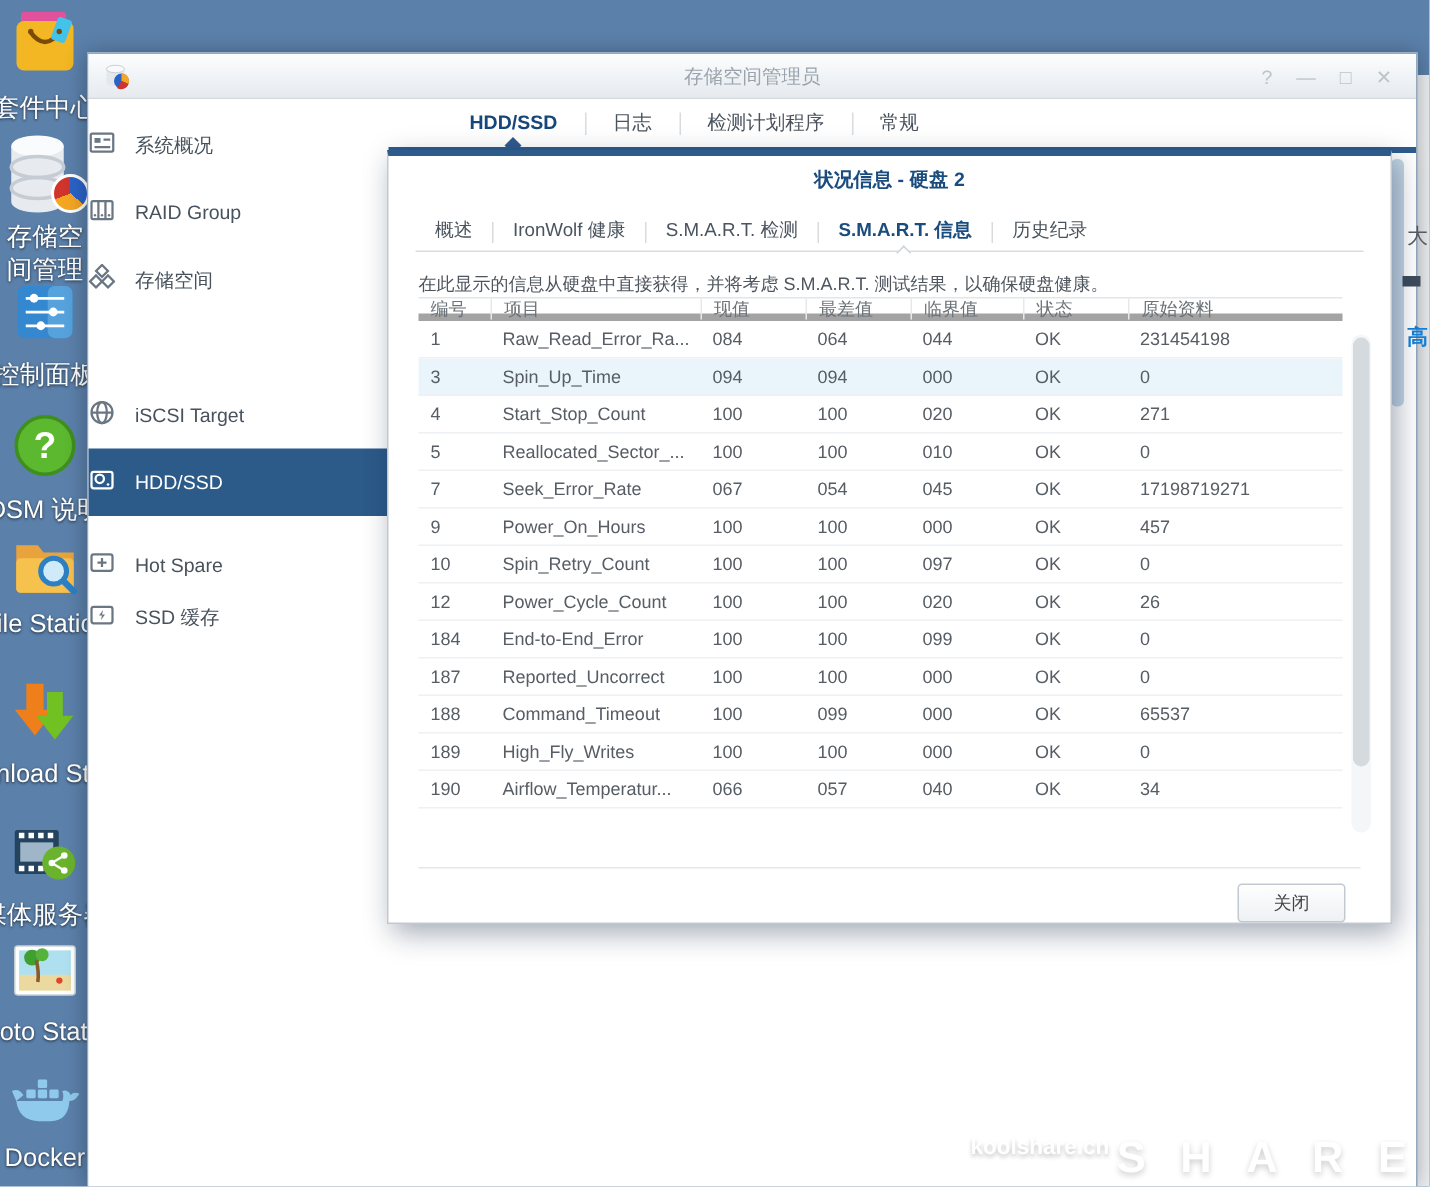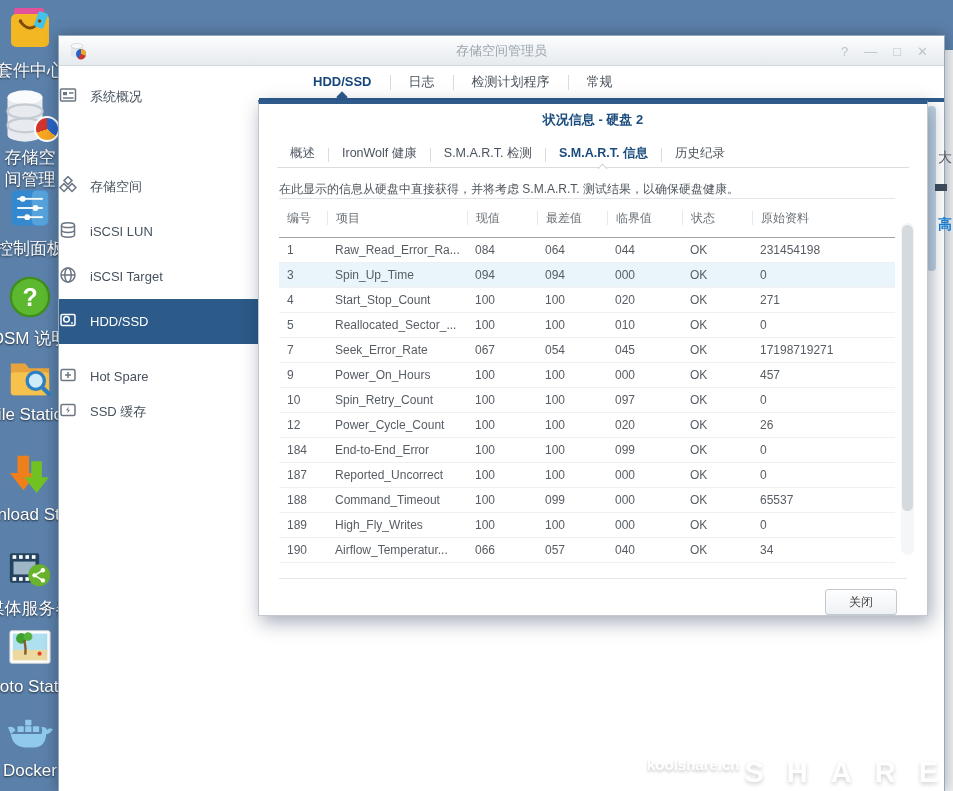--- a/index.html
+++ b/index.html
@@ -55,21 +55,21 @@
   .dtab{padding:0 13px;font-size:12.5px;color:#4b545e;cursor:pointer;position:relative}
   .dtab.sel{color:#1a4c7e;font-weight:bold}
   .dtab.sel .notch{position:absolute;left:50%;margin-left:-4px;bottom:-10px;width:7px;height:7px;background:#fff;
                    border-left:1px solid #cfd3d7;border-top:1px solid #cfd3d7;transform:rotate(45deg);z-index:5}
   .dtab-sep{width:1px;height:14px;background:#d9dcdf}
   .dlg-tabline{margin:5px 18px 0;height:1px;background:#dadde0}
   .dlg-desc{margin:13px 20px 0;font-size:12px;color:#4f565e}
 
   .tbl{position:absolute;left:20px;top:94px;width:616px}
   .t-head,.t-row{display:grid;grid-template-columns:48px 140px 70px 70px 75px 70px 1fr;align-items:center;font-size:12px}
-  .t-head{height:40px;border-top:1px solid #e3e6e9;border-bottom:1px solid #a3a3a3;color:#6b7278}
+  .t-head{height:16px;border-top:1px solid #e3e6e9;border-bottom:5px solid #a3a3a3;color:#6b7278}
   .t-head>div{padding-left:8px;height:14px;line-height:14px;border-left:1px solid #e6e9ec;white-space:nowrap;overflow:hidden}
   .t-head>div:first-child{border-left:none}
   .t-row{height:25px;border-bottom:1px solid #eef0f2;color:#575d64;cursor:pointer}
   .t-row>div{padding-left:8px;white-space:nowrap;overflow:hidden}
   .t-row.hl{background:#eaf5fb}
   .vscroll{position:absolute;left:642px;top:119px;width:13px;height:332px;background:#f4f6f8;border-radius:7px;cursor:pointer}
   .vthumb{position:absolute;left:1px;top:2px;width:11px;height:286px;background:#d5dade;border-radius:6px}
   .dlg-footline{position:absolute;left:20px;right:20px;top:474px;height:1px;background:#e4e6e9}
   .close-btn{position:absolute;right:30px;top:485px;width:72px;height:26px;background:linear-gradient(#fefefe,#eef1f4);
              border:1px solid #c3c9d0;border-radius:3px;font-size:12px;color:#444;display:flex;align-items:center;
@@ -239,35 +239,38 @@
   <div class="sidebar" id="sidebar">
       <div class="side-item" style="top: 8px;">
         <span><svg width="18" height="18" viewBox="0 0 18 18" fill="none" stroke="currentColor" stroke-width="1.5">
             <rect x="1.5" y="3" width="15" height="12" rx="1"></rect>
             <rect x="4" y="6" width="4" height="3.2" fill="currentColor" stroke="none"></rect>
             <line x1="10" y1="7" x2="14.5" y2="7"></line>
             <line x1="4" y1="12" x2="14.5" y2="12"></line>
           </svg></span>
         <span>系统概况</span>
       </div>
+      <div class="side-item" style="top: 53px;">
+        <span><svg width="18" height="18" viewBox="0 0 18 18" fill="none" stroke="currentColor" stroke-width="1.5">
+            <rect x="2" y="3" width="14" height="12" rx="1"></rect>
+            <line x1="6.6" y1="3" x2="6.6" y2="15"></line>
+            <line x1="11.3" y1="3" x2="11.3" y2="15"></line>
+            <circle cx="4.3" cy="12.5" r=".8" fill="currentColor" stroke="none"></circle>
+            <circle cx="9" cy="12.5" r=".8" fill="currentColor" stroke="none"></circle>
+            <circle cx="13.7" cy="12.5" r=".8" fill="currentColor" stroke="none"></circle>
+          </svg></span>
+        <span>RAID Group</span>
+      </div>
       <div class="side-item" style="top: 98px;">
         <span><svg width="18" height="18" viewBox="0 0 18 18" fill="none" stroke="currentColor" stroke-width="1.5">
             <rect x="6.2" y="1.8" width="5.6" height="5.6" transform="rotate(45 9 4.6)"></rect>
             <rect x="2.2" y="8.8" width="5.6" height="5.6" transform="rotate(45 5 11.6)"></rect>
             <rect x="10.2" y="8.8" width="5.6" height="5.6" transform="rotate(45 13 11.6)"></rect>
           </svg></span>
         <span>存储空间</span>
-      </div>
-      <div class="side-item" style="top: 143px;">
-        <span><svg width="18" height="18" viewBox="0 0 18 18" fill="none" stroke="currentColor" stroke-width="1.5">
-            <ellipse cx="9" cy="4.2" rx="6.5" ry="2.4"></ellipse>
-            <path d="M2.5 4.2 v4.8 a6.5 2.4 0 0 0 13 0 V4.2"></path>
-            <path d="M2.5 9 v4.8 a6.5 2.4 0 0 0 13 0 V9"></path>
-          </svg></span>
-        <span>iSCSI LUN</span>
       </div>
       <div class="side-item" style="top: 188px;">
         <span><svg width="18" height="18" viewBox="0 0 18 18" fill="none" stroke="currentColor" stroke-width="1.5">
             <circle cx="9" cy="9" r="7"></circle>
             <ellipse cx="9" cy="9" rx="3.2" ry="7"></ellipse>
             <line x1="2" y1="9" x2="16" y2="9"></line>
           </svg></span>
         <span>iSCSI Target</span>
       </div>
       <div class="side-item sel" style="top: 233px;">

